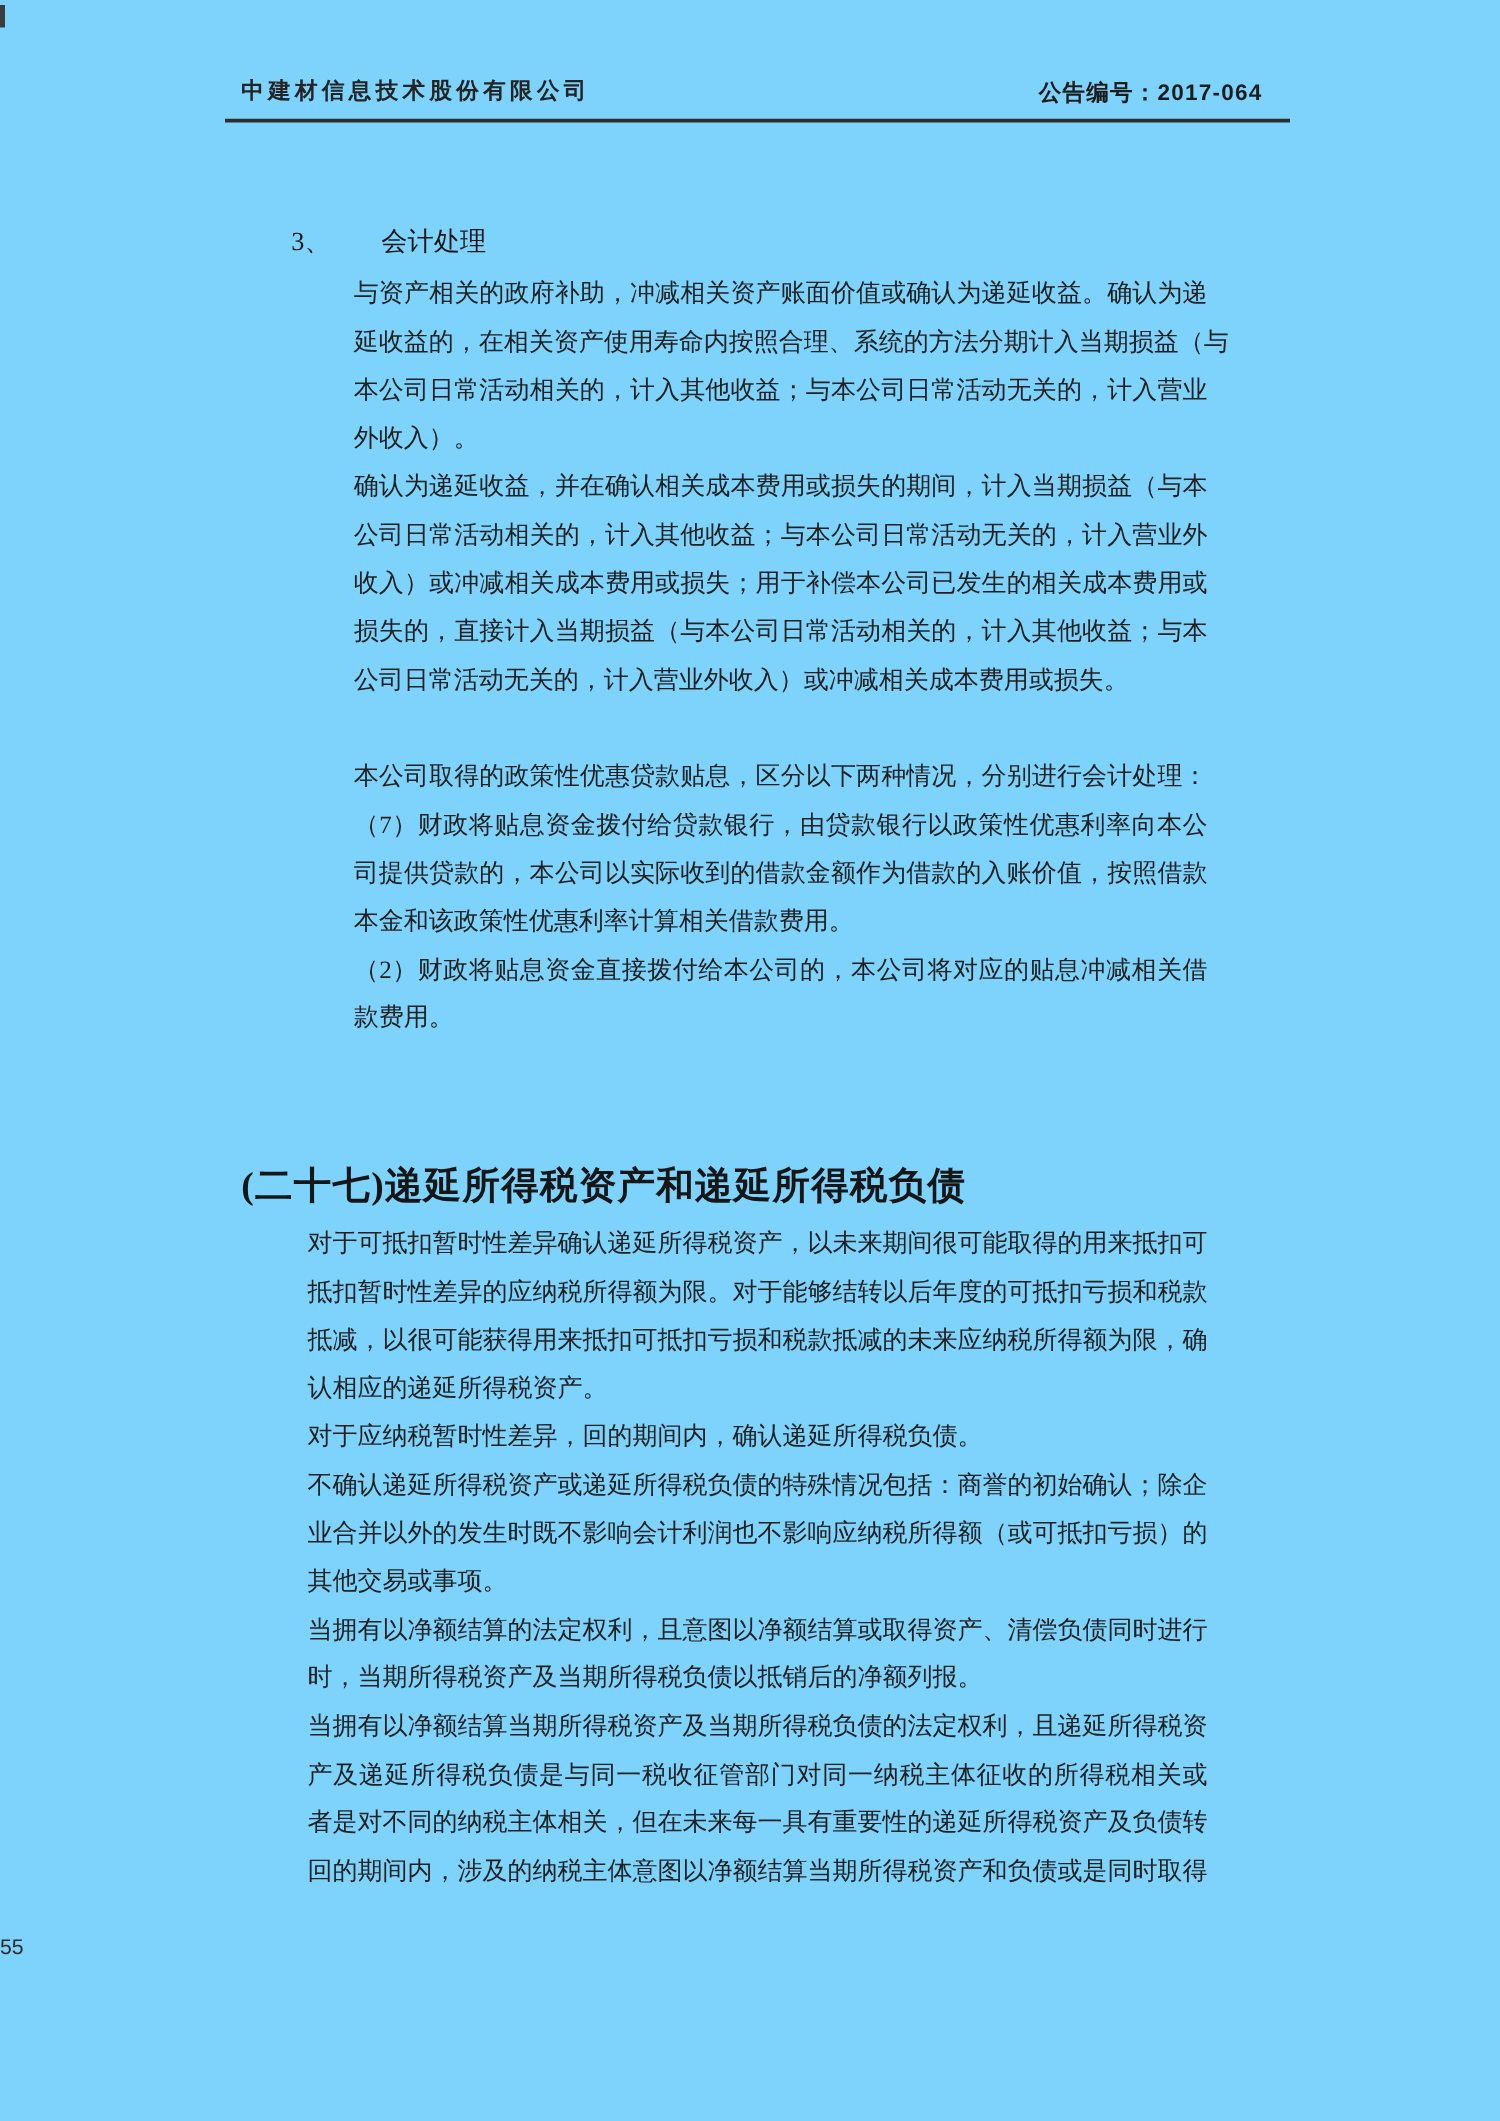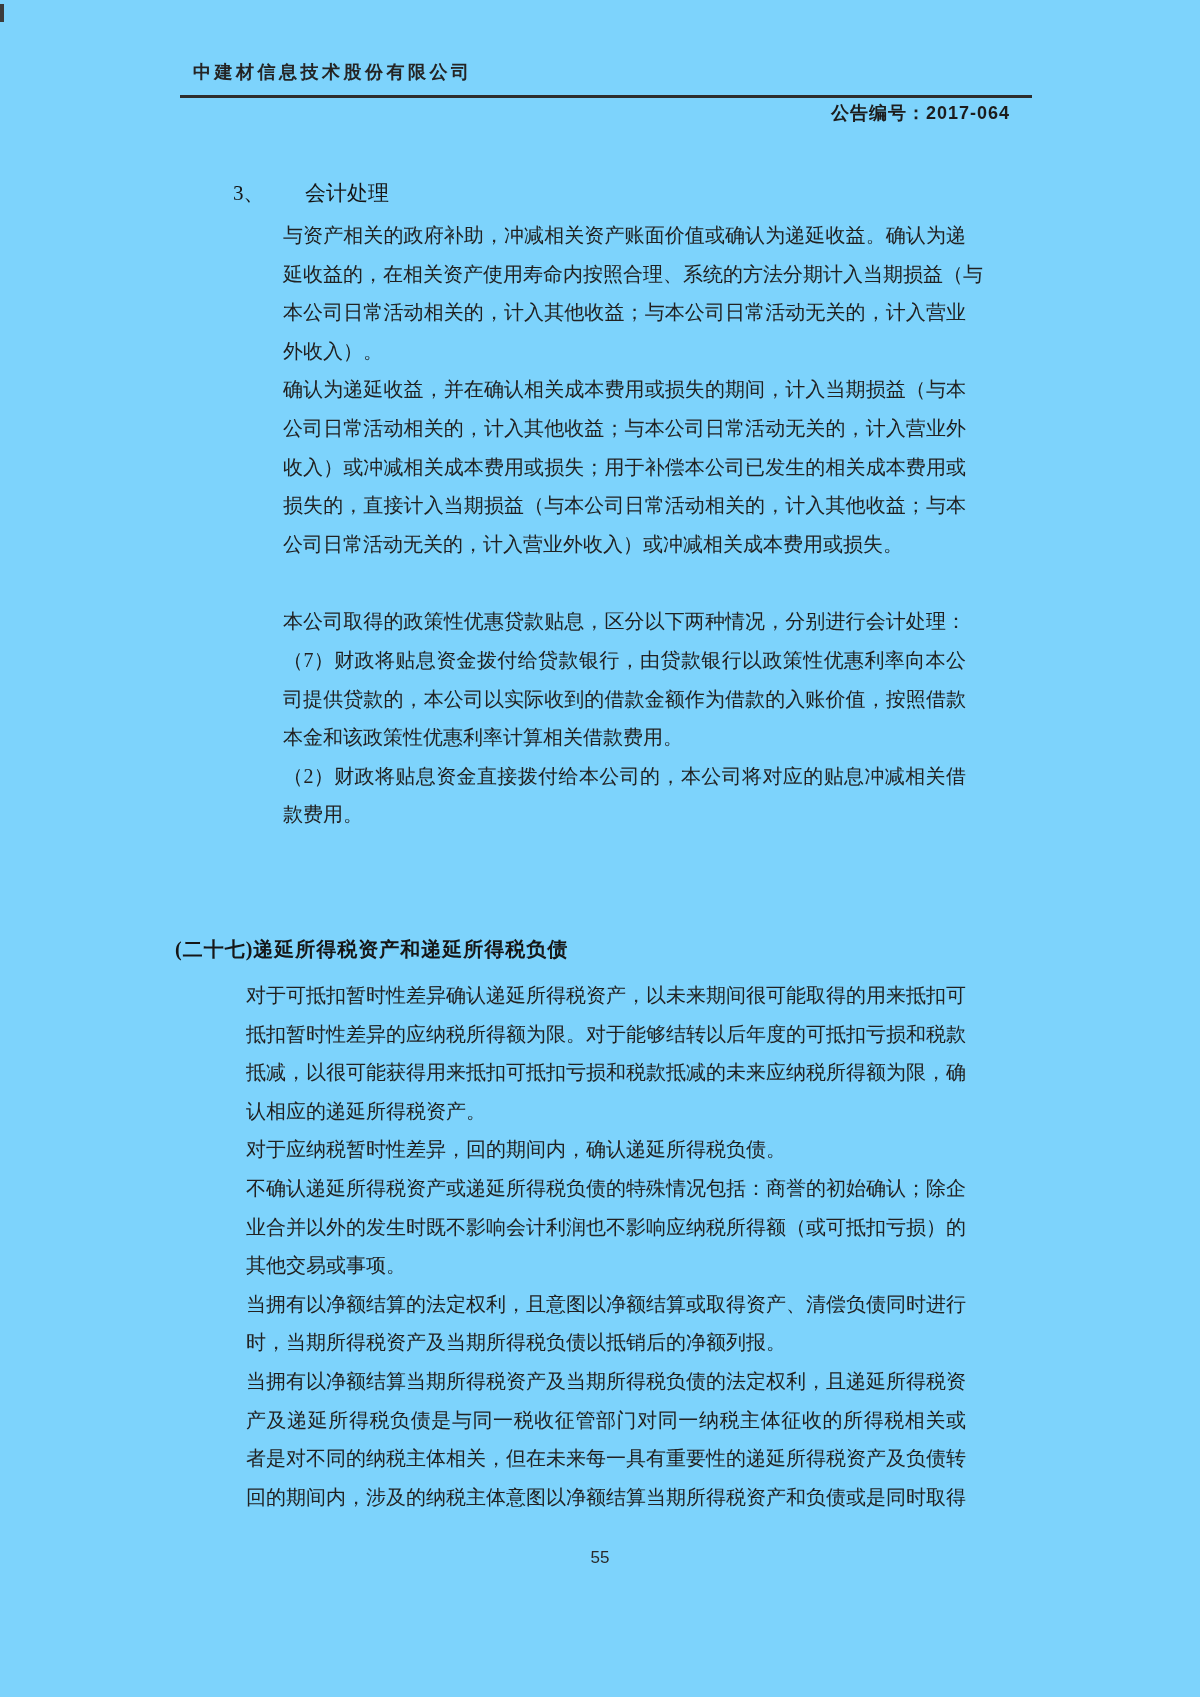--- a/index.html
+++ b/index.html
@@ -16,61 +16,59 @@
   .company{
     position:absolute;left:193px;top:60px;
     font-size:18px;font-weight:600;letter-spacing:3.5px;
     color:#242424;
   }
   .doc-number{
     position:absolute;right:190px;top:62px;
     font-size:18px;font-weight:600;letter-spacing:1px;
     font-family:"Liberation Sans","DejaVu Sans",sans-serif;
     color:#1c1c1c;
-    margin-top:39px;
   }
   .header-rule{
     position:absolute;left:180px;top:95px;
     width:852px;height:3px;background:#2d2d2d;
   }
   .scan-artifact{
     position:absolute;left:0;top:4px;width:4px;height:18px;background:#3c3c3c;
   }
   
   .sec3-heading{
     position:absolute;left:233px;top:179px;
     font-size:21px;font-weight:400;line-height:28px;color:#161616;
   }
   .sec3-heading .sec-num{display:inline-block;width:72px;}
   .sec3-body{
     position:absolute;left:283px;top:216px;width:683px;
   }
   
   .sec27-heading{
-    position:absolute;left:175px;top:934px;
-    font-size:20px;font-weight:700;line-height:30px;letter-spacing:1px;color:#161616;
+    position:absolute;left:193px;top:934px;
+    font-size:30px;font-weight:700;line-height:30px;letter-spacing:1px;color:#161616;
   }
   .sec27-body{
     position:absolute;left:246px;top:976px;width:720px;
   }
   
   .paragraph{margin:0;}
   .paragraph.gap-before{margin-top:39px;}
   .doc-line{
     font-size:20px;line-height:38.6px;
     white-space:nowrap;
     text-align:justify;
     text-align-last:justify;
     color:#212121;
   }
   .doc-line.last-line{text-align-last:left;}
   
   .footer-pageno{
     position:absolute;left:0;top:1548px;width:100%;
-    text-align:center;
     font-family:"Liberation Sans","DejaVu Sans",sans-serif;
     font-size:17px;color:#2a2a2a;
   }
 </style>
 </head>
 <body>
 
 <div class="page">
 
   <div class="scan-artifact"></div>

